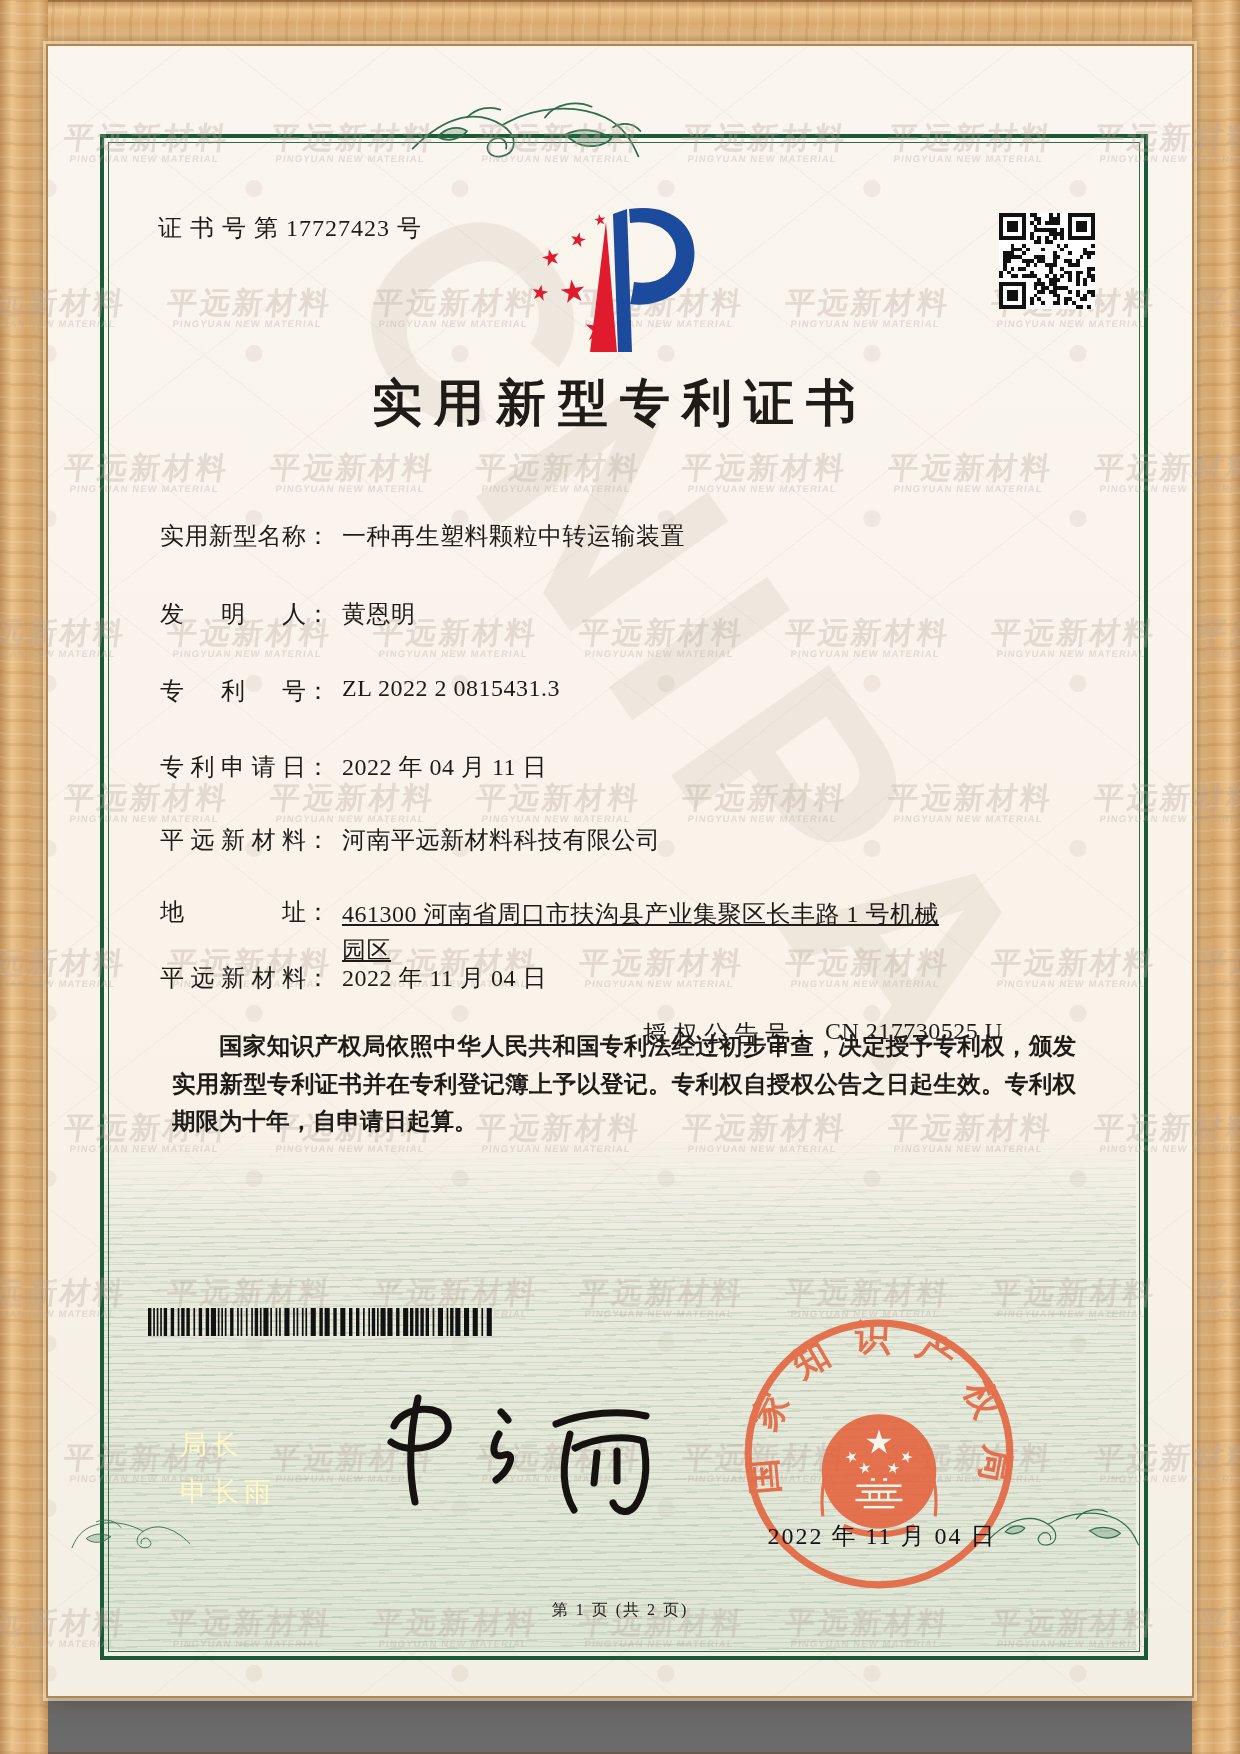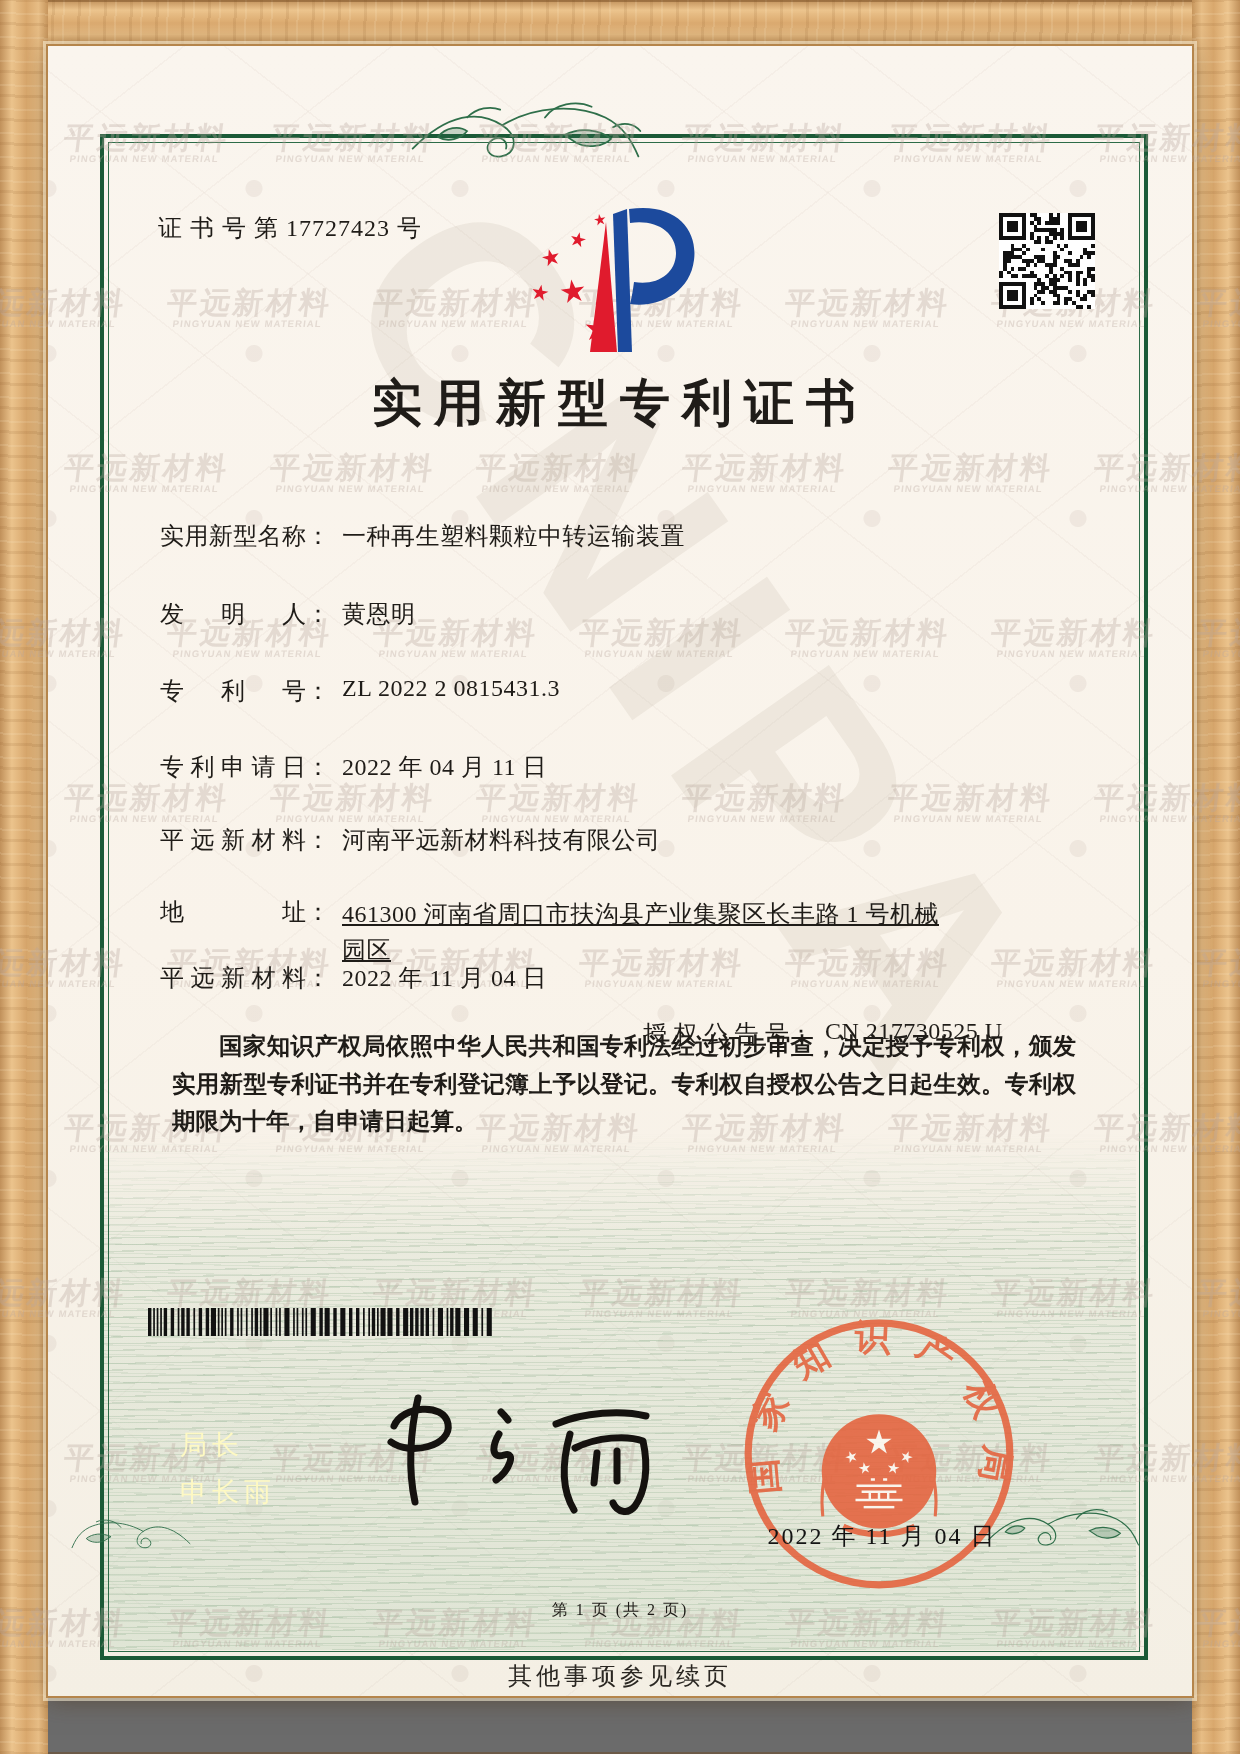--- a/index.html
+++ b/index.html
@@ -748,15 +748,14 @@
             <path d="M120,187 L150,187"></path>
             <path d="M126,172 L126,180 M135,172 L135,180 M144,172 L144,180"></path>
             <path d="M127,160 L131,160 M139,160 L143,160"></path>
           </g>
         </g>
       </g>
     </svg>
     <div class="seal-date">2022 年 11 月 04 日</div>
 
     <div class="page-info">第 1 页 (共 2 页)</div>
-    <div class="footer-note">其他事项参见续页</div>
   </div>
 </div>
 
 </body></html>

